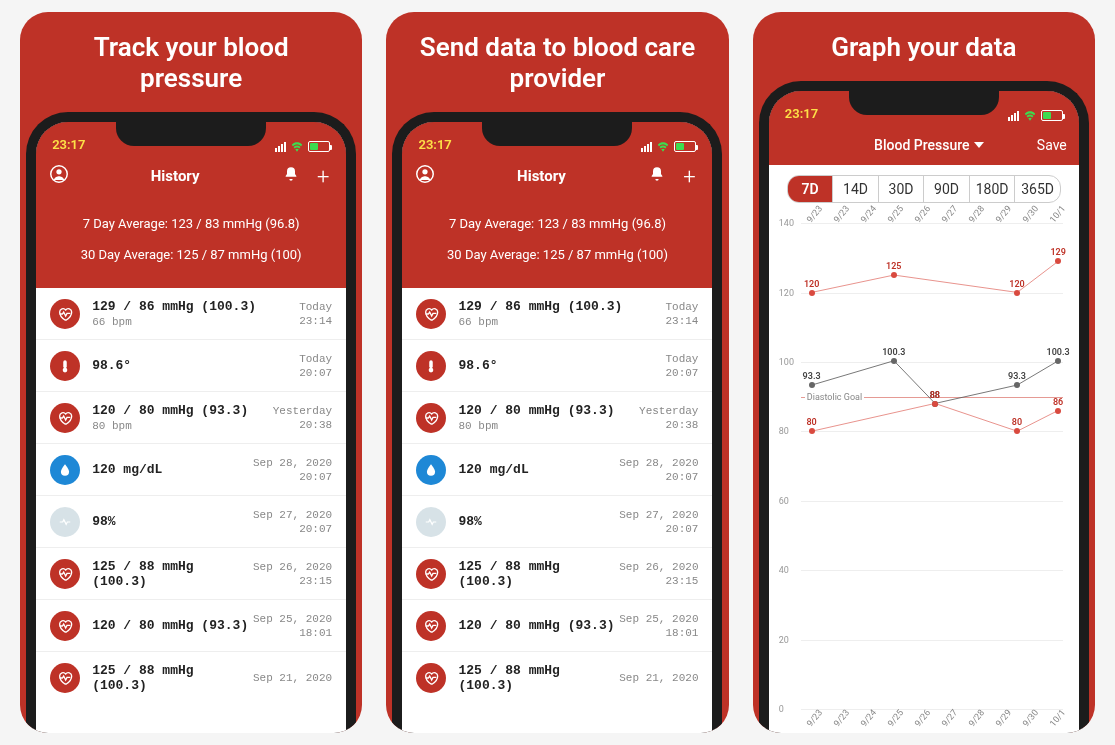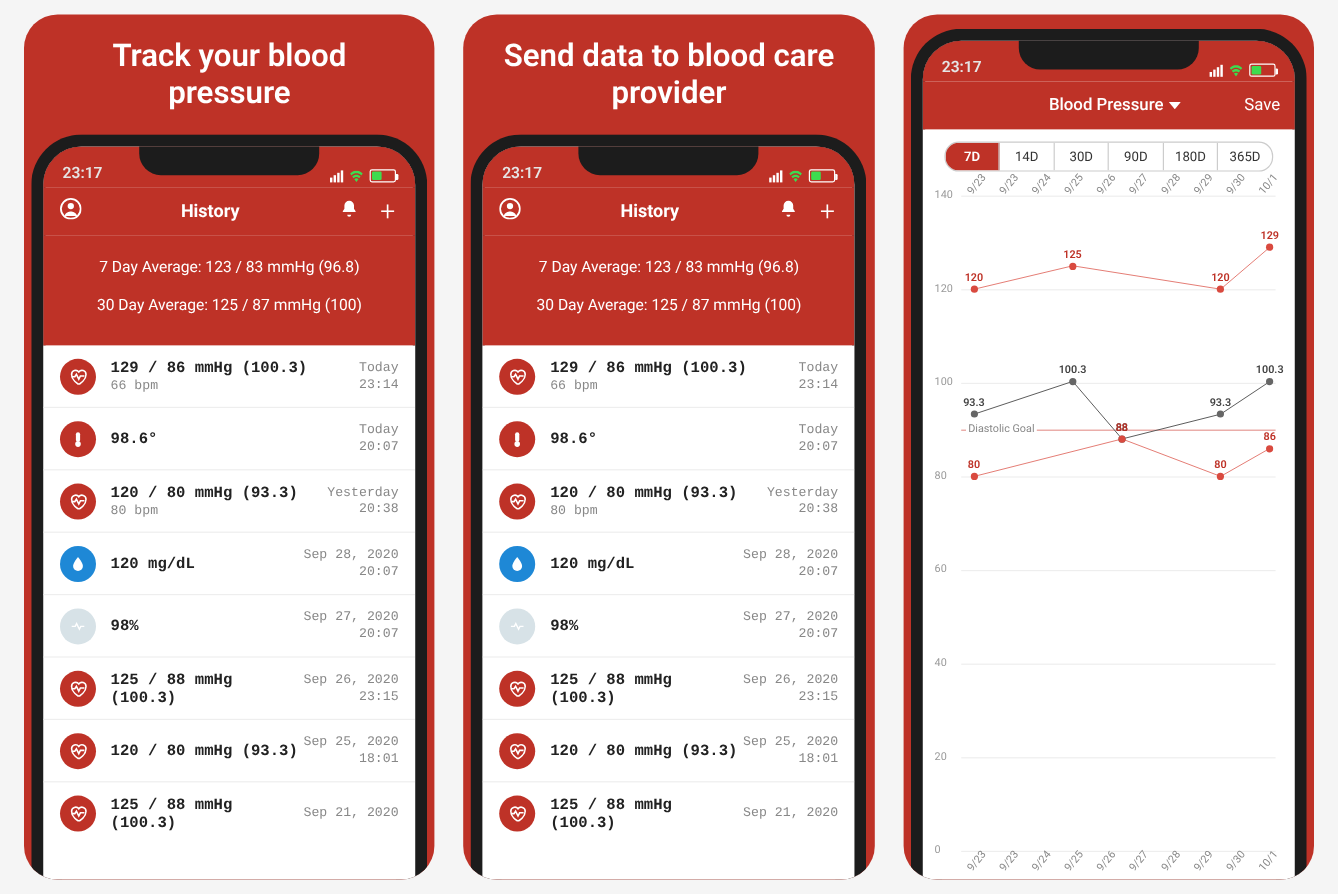--- a/index.html
+++ b/index.html
@@ -53,21 +53,21 @@
     transform: translateX(-50%);
     width: 150px;
     height: 26px;
     background: #1c1c1c;
     border-radius: 0 0 18px 18px;
     z-index: 5;
   }
   .status-bar {
     height: 34px;
     background: #be3227;
-    color: #e5e5e5;
+    color: #fde047;
     display: flex;
     align-items: flex-end;
     justify-content: space-between;
     padding: 0 16px 4px;
     font-size: 13px;
     font-weight: 600;
   }
   .status-right { display: flex; align-items: center; gap: 4px; }
   .sig-bars { display:inline-flex; align-items:flex-end; gap:1px; }
   .sig-bars span { display:inline-block; width:2px; background:#fff; }
@@ -130,21 +130,21 @@
   .nav-sel { font-weight:500; display:flex; align-items:center; gap:4px;}
   .nav-save { font-size:14px; }
   .sub-row {
     background:#be3227; color:#fff; font-size:13px;
     display:flex; justify-content:space-between;
     padding: 8px 14px 14px;
   }
   .chart-area { background:#fff; flex:1; padding: 10px 8px 4px; display:flex; flex-direction:column; position:relative; }
   .seg {
     display:flex; border:1px solid #ccc; border-radius:12px; overflow:hidden;
-    margin: 0 10px 6px; font-size:11px;
+    margin: 0 10px 6px; font-size:14px;
   }
   .seg div { flex:1; text-align:center; padding:5px 0; color:#333; border-right:1px solid #ccc;}
   .seg div:last-child{border-right:none;}
   .seg .sel { background:#be3227; color:#fff; font-weight:600; }
   .axis-dates { display:flex; font-size:9px; color:#888; padding-left:24px; }
   .axis-dates span { flex:1; text-align:center; transform:rotate(-50deg); transform-origin:center; }
   .chart-body { flex:1; position:relative; margin:4px 4px 0 0; }
   .ytick { position:absolute; left:2px; font-size:9px; color:#999; transform:translateY(-50%); }
   .grid  { position:absolute; left:24px; right:4px; border-top:1px solid #eee; }
   .goal  { position:absolute; left:24px; right:4px; border-top:1px solid #e59a94; }
@@ -435,20 +435,21 @@
           <div class="rv">
             <div class="rv-main">125 / 88 mmHg (100.3)</div>
           </div>
           <div class="rts">Sep 21, 2020</div>
         </div>
       </div>
   </div>
 </div>
 
 <div class="panel">
+  <div class="panel-title">Graph your data</div>
   <div class="phone">
     <div class="notch"></div>
     <div class="status-bar">
       <span>23:17</span>
       <span class="status-right">
         <span class="sig-bars">
             <span></span>
             <span></span>
             <span></span>
             <span></span>

